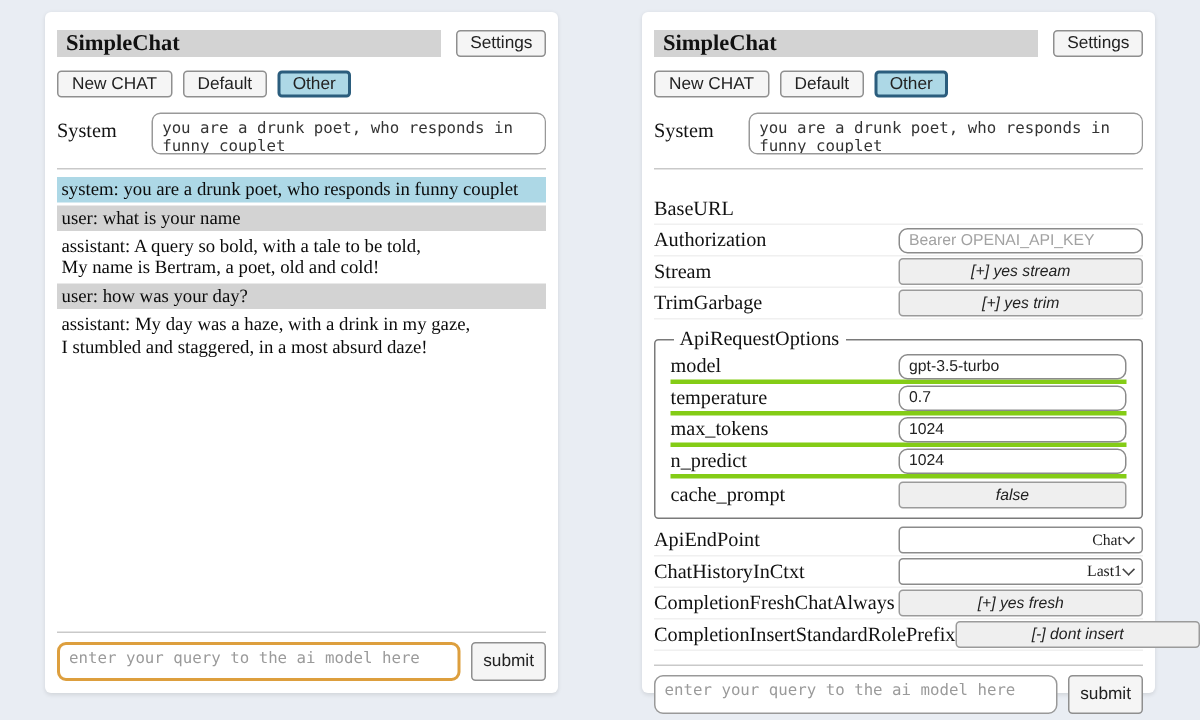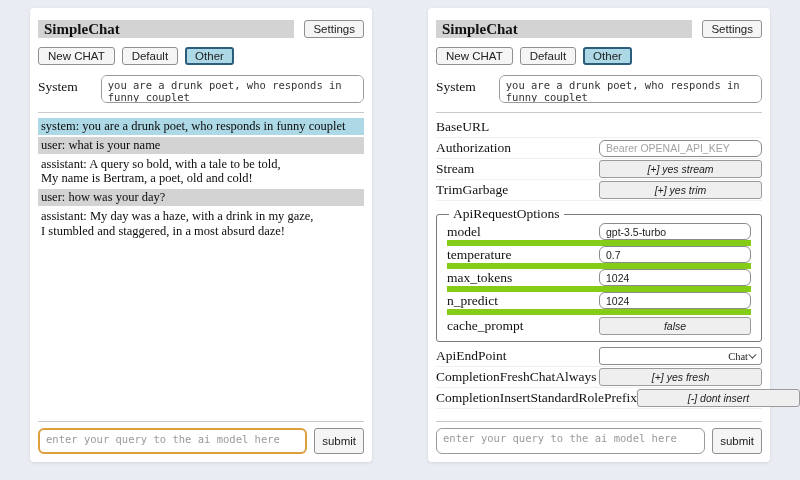--- a/index.html
+++ b/index.html
@@ -80,21 +80,21 @@
   .msg.system { background: #add8e6; }
   .msg.user { background: #d3d3d3; }
   .msg.assistant { background: #ffffff; }
   .spacer { flex: 1; }
   
   .query-row { display: flex; gap: 7px; margin-top: 6px; align-items: stretch; }
   .query-ta { flex: 1; height: 26px; }
   .query-ta.focused { border: 2px solid #dd9f3e; }
   .btn-submit { font-size: 11.5px; padding: 2px 7px; }
   
-  .settings { margin-top: 4px; }
+  .settings { margin-top: 16px; }
   .srow {
     display: flex;
     align-items: center;
     min-height: 21px;
     border-bottom: 1px solid #f0f0f0;
   }
   .srow .slbl { flex: 0 0 50%; font-size: 13.5px; color: #111; }
   .sctl { flex: 0 0 50%; display: flex; }
   .sctl input {
     width: 100%;
@@ -138,21 +138,21 @@
     border-bottom: 1.5px solid #444;
     transform: rotate(45deg) translateY(-2px);
   }
   fieldset {
     margin: 5px 0 4px 0;
     border: 1px solid #7a7a7a;
     border-radius: 3px;
     padding: 1px 10px 5px 10px;
   }
   legend { font-size: 13.5px; padding: 0 4px; margin-left: 2px; color: #111; }
-  fieldset .srow { border-bottom: 6px solid #84cc16; }
+  fieldset .srow { border-bottom: 3px solid #84cc16; }
   fieldset .srow:last-child { border-bottom: none; }
 </style>
 </head>
 <body>
 
 <div class="workspace">
 
   <div class="panel">
     <div class="titlebar">
       <div class="app-title">SimpleChat</div>
@@ -261,20 +261,29 @@
       <div class="srow">
         <span class="slbl">ApiEndPoint</span>
         <span class="sctl">
           <span class="sel">
             <span>Chat</span>
             <span class="chev"></span>
           </span>
         </span>
       </div>
       <div class="srow">
+        <span class="slbl">ChatHistoryInCtxt</span>
+        <span class="sctl">
+          <span class="sel">
+            <span>Last1</span>
+            <span class="chev"></span>
+          </span>
+        </span>
+      </div>
+      <div class="srow">
         <span class="slbl">CompletionFreshChatAlways</span>
         <span class="sctl">
             <button class="row-btn">[+] yes fresh</button>
           </span>
       </div>
       <div class="srow">
         <span class="slbl">CompletionInsertStandardRolePrefix</span>
         <span class="sctl">
             <button class="row-btn">[-] dont insert</button>
           </span>

